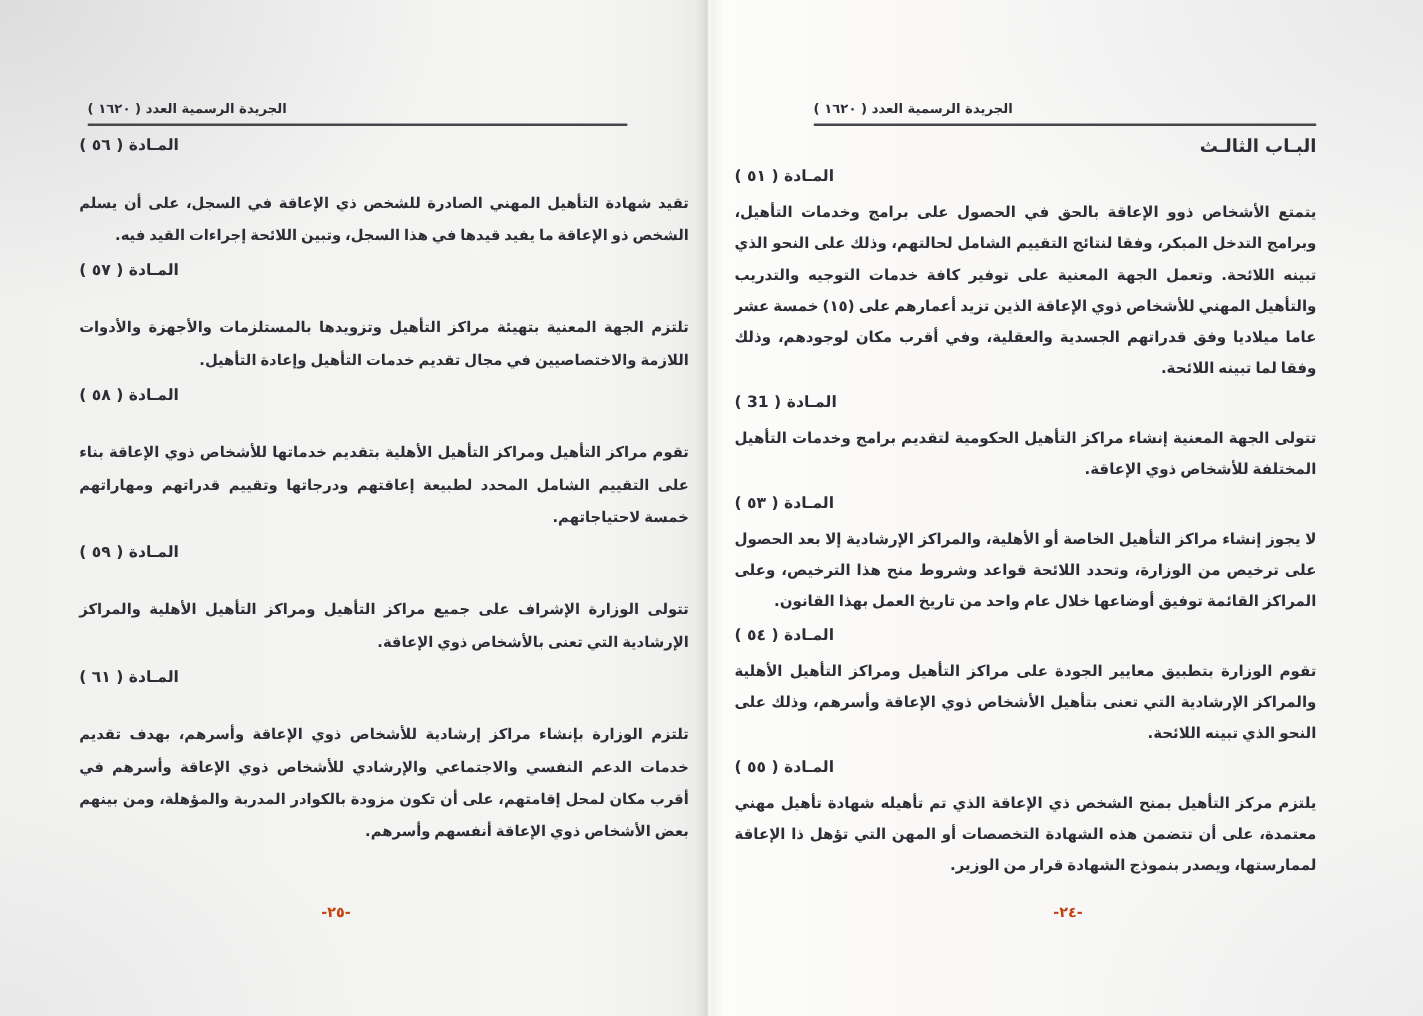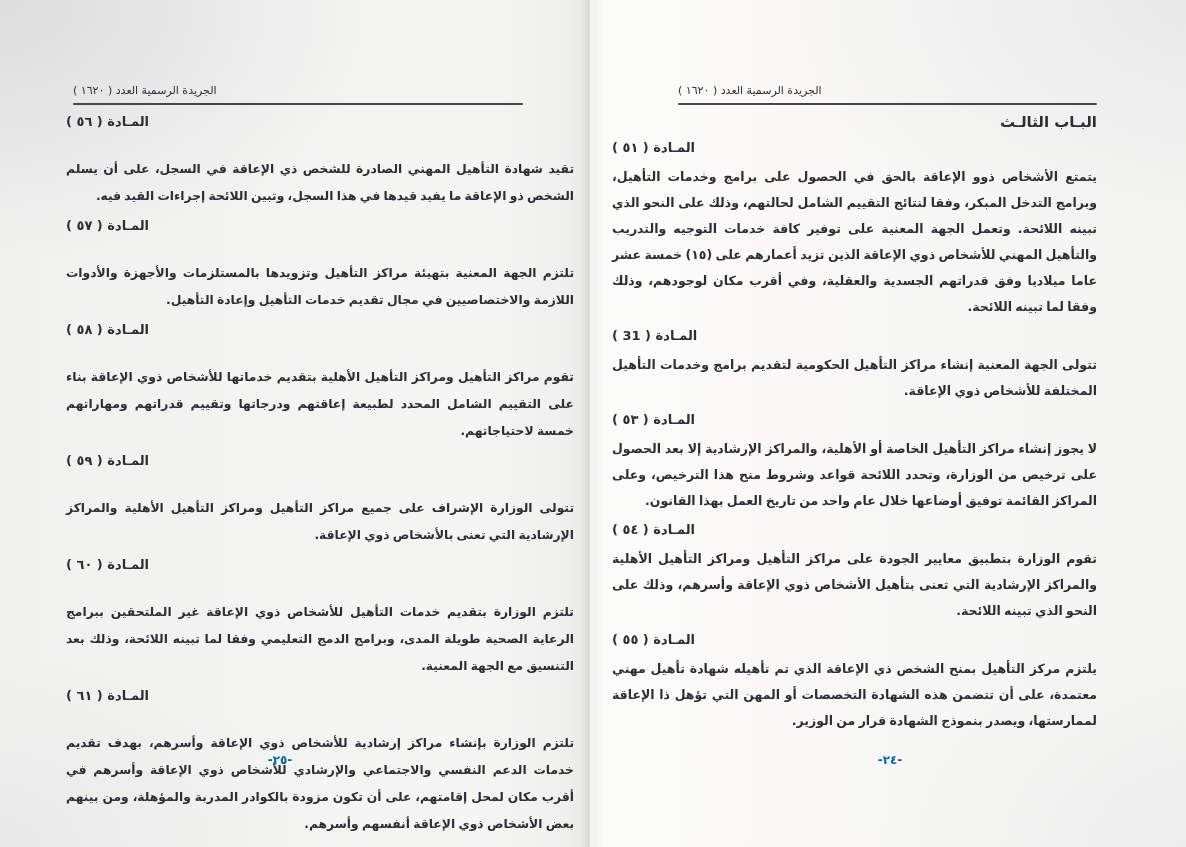--- a/index.html
+++ b/index.html
@@ -17,39 +17,39 @@
   .fold-shadow{
     position:absolute;left:580px;top:0;width:14px;height:847px;
     background:linear-gradient(90deg, rgba(0,0,0,0) 0%, rgba(0,0,0,0.06) 55%, rgba(0,0,0,0.10) 62%, rgba(255,255,255,0.55) 78%, rgba(255,255,255,0) 100%);
     pointer-events:none;
   }
   .page{position:absolute;direction:rtl;color:#2d2d35;}
   .page-right{left:612px;top:84px;width:485px;}
   .page-left{left:66px;top:84px;width:508px;}
 
   .page-header{position:relative;height:22px;}
-  .header-label{position:absolute;top:0;font-size:11px;font-weight:400;white-space:nowrap;letter-spacing:0;}
+  .header-label{position:absolute;top:0;font-size:11px;font-weight:700;white-space:nowrap;letter-spacing:0;}
   .page-right .header-label{left:66px;}
   .page-left  .header-label{left:7px;}
   .header-rule{position:absolute;top:19px;height:2px;background:#46464c;border-radius:1px;}
   .page-right .header-rule{left:66px;right:0;}
   .page-left  .header-rule{left:7px;width:450px;}
 
   .chapter-title{margin:6px 0 0;text-align:right;font-size:15px;font-weight:700;line-height:20px;}
   .chapter-subtitle{margin:10px 0 0;text-align:center;font-size:13.5px;font-weight:700;line-height:20px;}
   .article-title{margin:6px 0 0;text-align:left;font-size:13px;font-weight:700;line-height:20px;}
   .article-body{
     margin:6px 0 0;text-align:justify;text-justify:inter-word;
     font-size:12.5px;font-weight:700;line-height:26px;word-spacing:-1px;
   }
   .page-left .article-body{font-size:12.3px;line-height:27px;margin-top:24px;}
 
   .page-number{
     position:absolute;top:753px;width:60px;text-align:center;direction:rtl;
-    font-size:12px;font-weight:700;color:#0369a1;
+    font-size:12px;font-weight:700;color:#c2410c;
   }
   .page-number.num-right{left:860px;}
   .page-number.num-left{left:250px;}
 </style>
 </head>
 <body>
 
 <div class="fold-shadow"></div>
 
 <section class="page page-right">
@@ -98,23 +98,19 @@
   </div>
   <div class="article">
     <div class="article-title">المـادة ( ٥٨ )</div>
     <p class="article-body">تقوم مراكز التأهيل ومراكز التأهيل الأهلية بتقديم خدماتها للأشخاص ذوي الإعاقة بناء على التقييم الشامل المحدد لطبيعة إعاقتهم ودرجاتها وتقييم قدراتهم ومهاراتهم خمسة لاحتياجاتهم.</p>
   </div>
   <div class="article">
     <div class="article-title">المـادة ( ٥٩ )</div>
     <p class="article-body">تتولى الوزارة الإشراف على جميع مراكز التأهيل ومراكز التأهيل الأهلية والمراكز الإرشادية التي تعنى بالأشخاص ذوي الإعاقة.</p>
   </div>
   <div class="article">
-    <div class="article-title">المـادة ( ٦٠ )</div>
-    <p class="article-body">تلتزم الوزارة بتقديم خدمات التأهيل للأشخاص ذوي الإعاقة غير الملتحقين ببرامج الرعاية الصحية طويلة المدى، وبرامج الدمج التعليمي وفقا لما تبينه اللائحة، وذلك بعد التنسيق مع الجهة المعنية.</p>
-  </div>
-  <div class="article">
     <div class="article-title">المـادة ( ٦١ )</div>
     <p class="article-body">تلتزم الوزارة بإنشاء مراكز إرشادية للأشخاص ذوي الإعاقة وأسرهم، بهدف تقديم خدمات الدعم النفسي والاجتماعي والإرشادي للأشخاص ذوي الإعاقة وأسرهم في أقرب مكان لمحل إقامتهم، على أن تكون مزودة بالكوادر المدربة والمؤهلة، ومن بينهم بعض الأشخاص ذوي الإعاقة أنفسهم وأسرهم.</p>
   </div>
 </section>
 
 <div class="page-number num-right">-٢٤-</div>
 <div class="page-number num-left">-٢٥-</div>
 
 </body></html>

